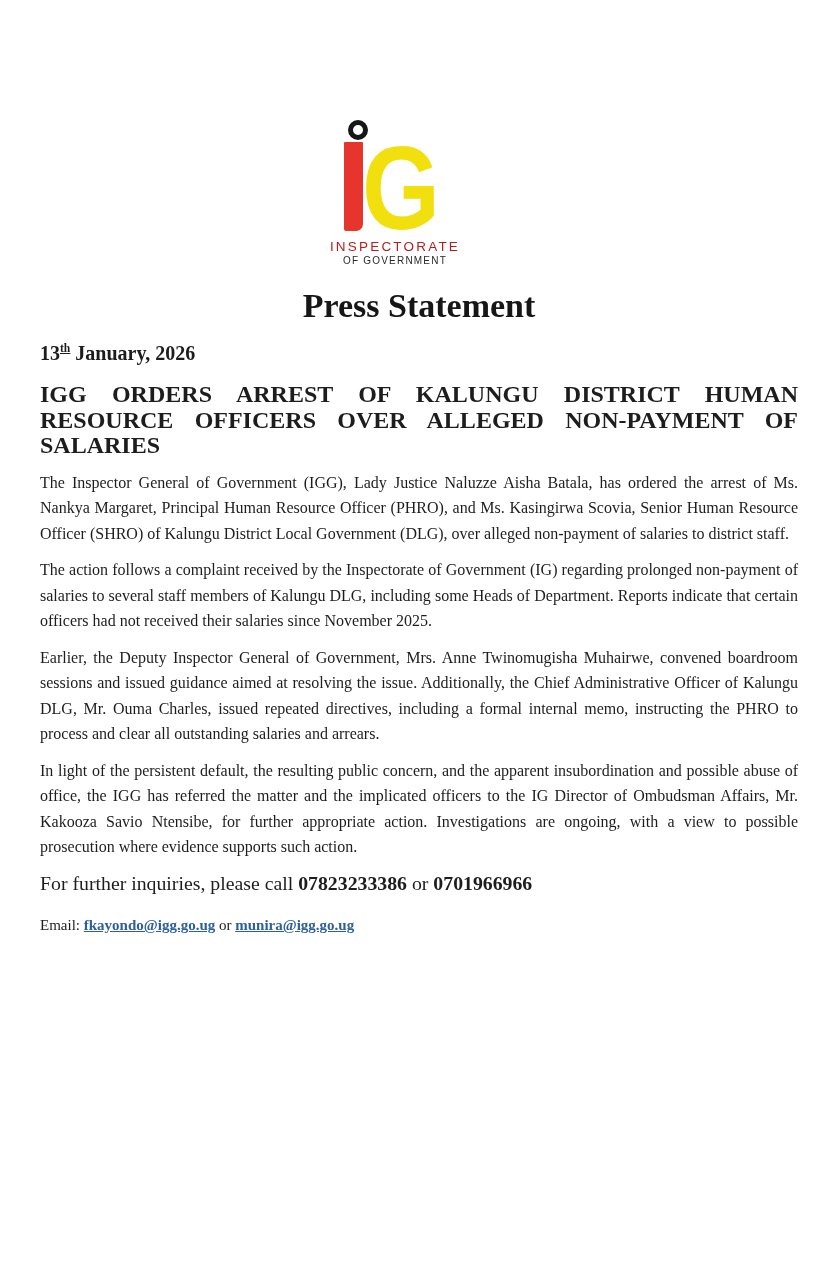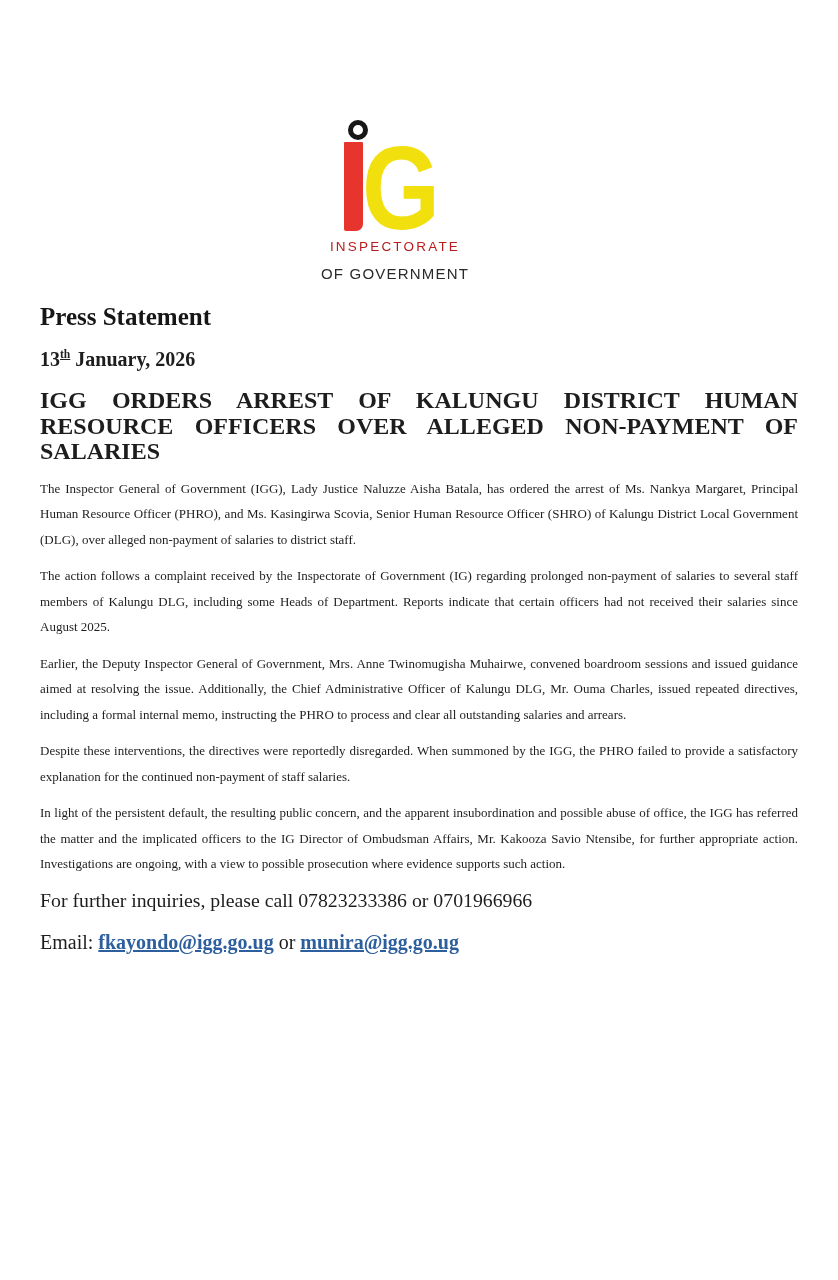--- a/index.html
+++ b/index.html
@@ -57,30 +57,31 @@
   }
   .org1 {
     margin-top: 7px;
     font-size: 13.5px;
     font-weight: normal;
     letter-spacing: 2.2px;
     color: #b91c1c;
     white-space: nowrap;
   }
   .org2 {
-    margin-top: 11px;
-    font-size: 15px;
+    margin-top: 1px;
+    font-size: 10px;
     letter-spacing: 1.2px;
     color: #2a2a2a;
     white-space: nowrap;
   }
   
   .title {
     margin: 21px 0 0 0;
-    font-size: 25px;
+    text-align: center;
+    font-size: 34px;
     font-weight: bold;
     color: #161616;
   }
   .date-line {
     margin: 17px 0 0 0;
     font-size: 20px;
     font-weight: bold;
   }
   .date-line sup {
     font-size: 0.58em;
@@ -91,33 +92,33 @@
   .headline {
     margin: 17px 0 0 0;
     font-size: 24px;
     font-weight: bold;
     line-height: 25.5px;
     text-align: justify;
   }
   
   .par {
     margin: 11px 0 0 0;
-    font-size: 13px;
+    font-size: 16px;
     line-height: 25.5px;
     text-align: justify;
   }
   .phone-line {
     margin: 11px 0 0 0;
     font-size: 19.8px;
     line-height: 25.5px;
   }
-  .phone-line b { font-weight: normal; }
+  .phone-line b { font-weight: bold; }
   .email-line {
     margin: 17px 0 0 0;
-    font-size: 20px;
+    font-size: 15px;
     line-height: 25.5px;
   }
   .email-link {
     color: #2d5f9e;
     font-weight: bold;
     text-decoration: underline;
   }
 </style>
 </head>
 <body>
@@ -136,22 +137,21 @@
     <div class="org2">OF GOVERNMENT</div>
   </div>
 
   <h1 class="title">Press Statement</h1>
 
   <p class="date-line"><span>13</span><sup>th</sup><span> January, 2026</span></p>
 
   <h2 class="headline">IGG ORDERS ARREST OF KALUNGU DISTRICT HUMAN RESOURCE OFFICERS OVER ALLEGED NON-PAYMENT OF SALARIES</h2>
 
   <p class="par">The Inspector General of Government (IGG), Lady Justice Naluzze Aisha Batala, has ordered the arrest of Ms. Nankya Margaret, Principal Human Resource Officer (PHRO), and Ms. Kasingirwa Scovia, Senior Human Resource Officer (SHRO) of Kalungu District Local Government (DLG), over alleged non-payment of salaries to district staff.</p>
-  <p class="par">The action follows a complaint received by the Inspectorate of Government (IG) regarding prolonged non-payment of salaries to several staff members of Kalungu DLG, including some Heads of Department. Reports indicate that certain officers had not received their salaries since August 2025.</p>
+  <p class="par">The action follows a complaint received by the Inspectorate of Government (IG) regarding prolonged non-payment of salaries to several staff members of Kalungu DLG, including some Heads of Department. Reports indicate that certain officers had not received their salaries since November 2025.</p>
   <p class="par">Earlier, the Deputy Inspector General of Government, Mrs. Anne Twinomugisha Muhairwe, convened boardroom sessions and issued guidance aimed at resolving the issue. Additionally, the Chief Administrative Officer of Kalungu DLG, Mr. Ouma Charles, issued repeated directives, including a formal internal memo, instructing the PHRO to process and clear all outstanding salaries and arrears.</p>
-  <p class="par">Despite these interventions, the directives were reportedly disregarded. When summoned by the IGG, the PHRO failed to provide a satisfactory explanation for the continued non-payment of staff salaries.</p>
   <p class="par">In light of the persistent default, the resulting public concern, and the apparent insubordination and possible abuse of office, the IGG has referred the matter and the implicated officers to the IG Director of Ombudsman Affairs, Mr. Kakooza Savio Ntensibe, for further appropriate action. Investigations are ongoing, with a view to possible prosecution where evidence supports such action.</p>
 
   <p class="phone-line"><span>For further inquiries, please call </span><b>07823233386</b><span> or </span><b>0701966966</b></p>
 
   <p class="email-line"><span>Email: </span><a href="#" class="email-link">fkayondo@igg.go.ug</a><span> or </span><a href="#" class="email-link">munira@igg.go.ug</a></p>
 
 </div>
 
 </body></html>

